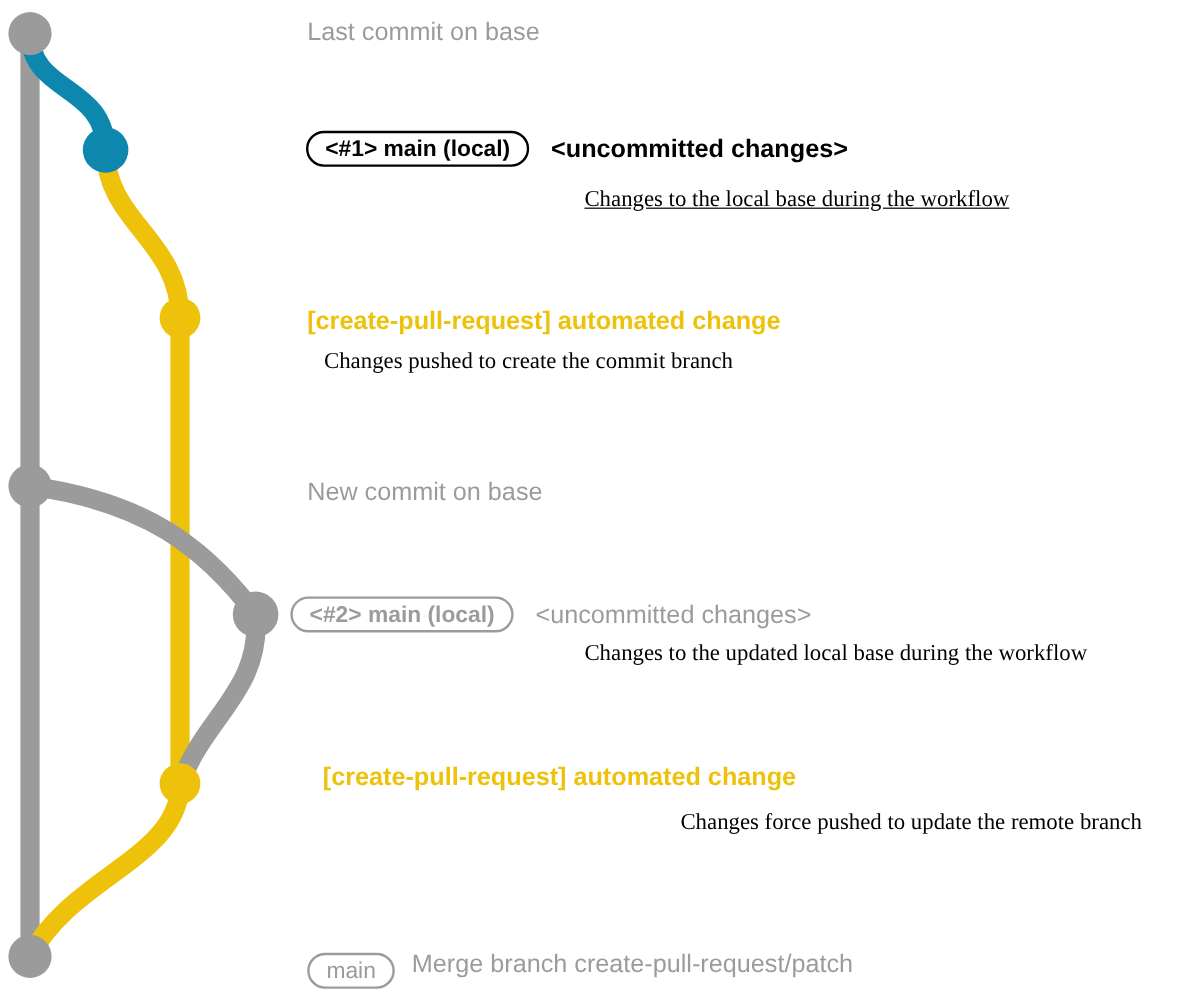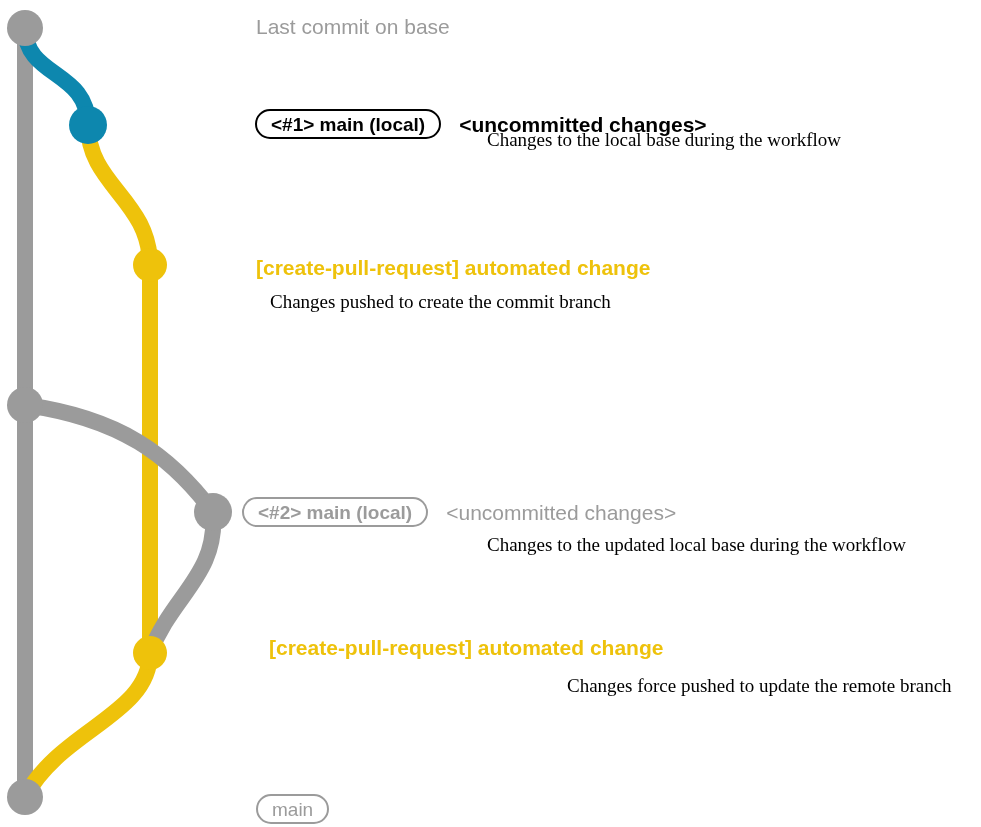--- a/index.html
+++ b/index.html
@@ -91,37 +91,39 @@
     <circle cx="25" cy="797" r="18" fill="#9b9b9b"></circle>
   </svg>
 
   <div class="plainlabel gray" style="left:256px;top:16px;">Last commit on base</div>
 
   <div class="row" style="left:255px;top:109px;">
     <span class="pill teal">&lt;#1&gt; main (local)</span>
     <span class="gap" style="width:18px;"></span>
     <span class="headline bold teal">&lt;uncommitted changes&gt;</span>
   </div>
-  <div class="desc" style="left:487px;top:130px;">Changes to the local base during the workflow</div>
+  <div class="desc" style="left:487px;top:157px;text-decoration:underline;">Changes to the local base during the workflow</div>
 
   <div class="plainlabel yellow bold" style="left:256px;top:257px;font-weight:bold;">[create-pull-request] automated change</div>
   <div class="desc" style="left:270px;top:292px;">Changes pushed to create the commit branch</div>
 
+  <div class="plainlabel gray" style="left:256px;top:400px;">New commit on base</div>
 
   <div class="row" style="left:242px;top:497px;">
     <span class="pill gray">&lt;#2&gt; main (local)</span>
     <span class="gap" style="width:18px;"></span>
     <span class="headline gray">&lt;uncommitted changes&gt;</span>
   </div>
   <div class="desc" style="left:487px;top:535px;">Changes to the updated local base during the workflow</div>
 
   <div class="row" style="left:255px;top:637px;">
     <span class="gap" style="width:14px;"></span>
     <span class="headline bold yellow">[create-pull-request] automated change</span>
   </div>
   <div class="desc" style="left:567px;top:676px;">Changes force pushed to update the remote branch</div>
 
   <div class="row" style="left:256px;top:782px;">
     <span class="pill gray" style="font-weight:normal;margin-top:12px;">main</span>
     <span class="gap" style="width:14px;"></span>
+    <span class="headline gray">Merge branch create-pull-request/patch</span>
   </div>
 
 </div>
 
 </body></html>

